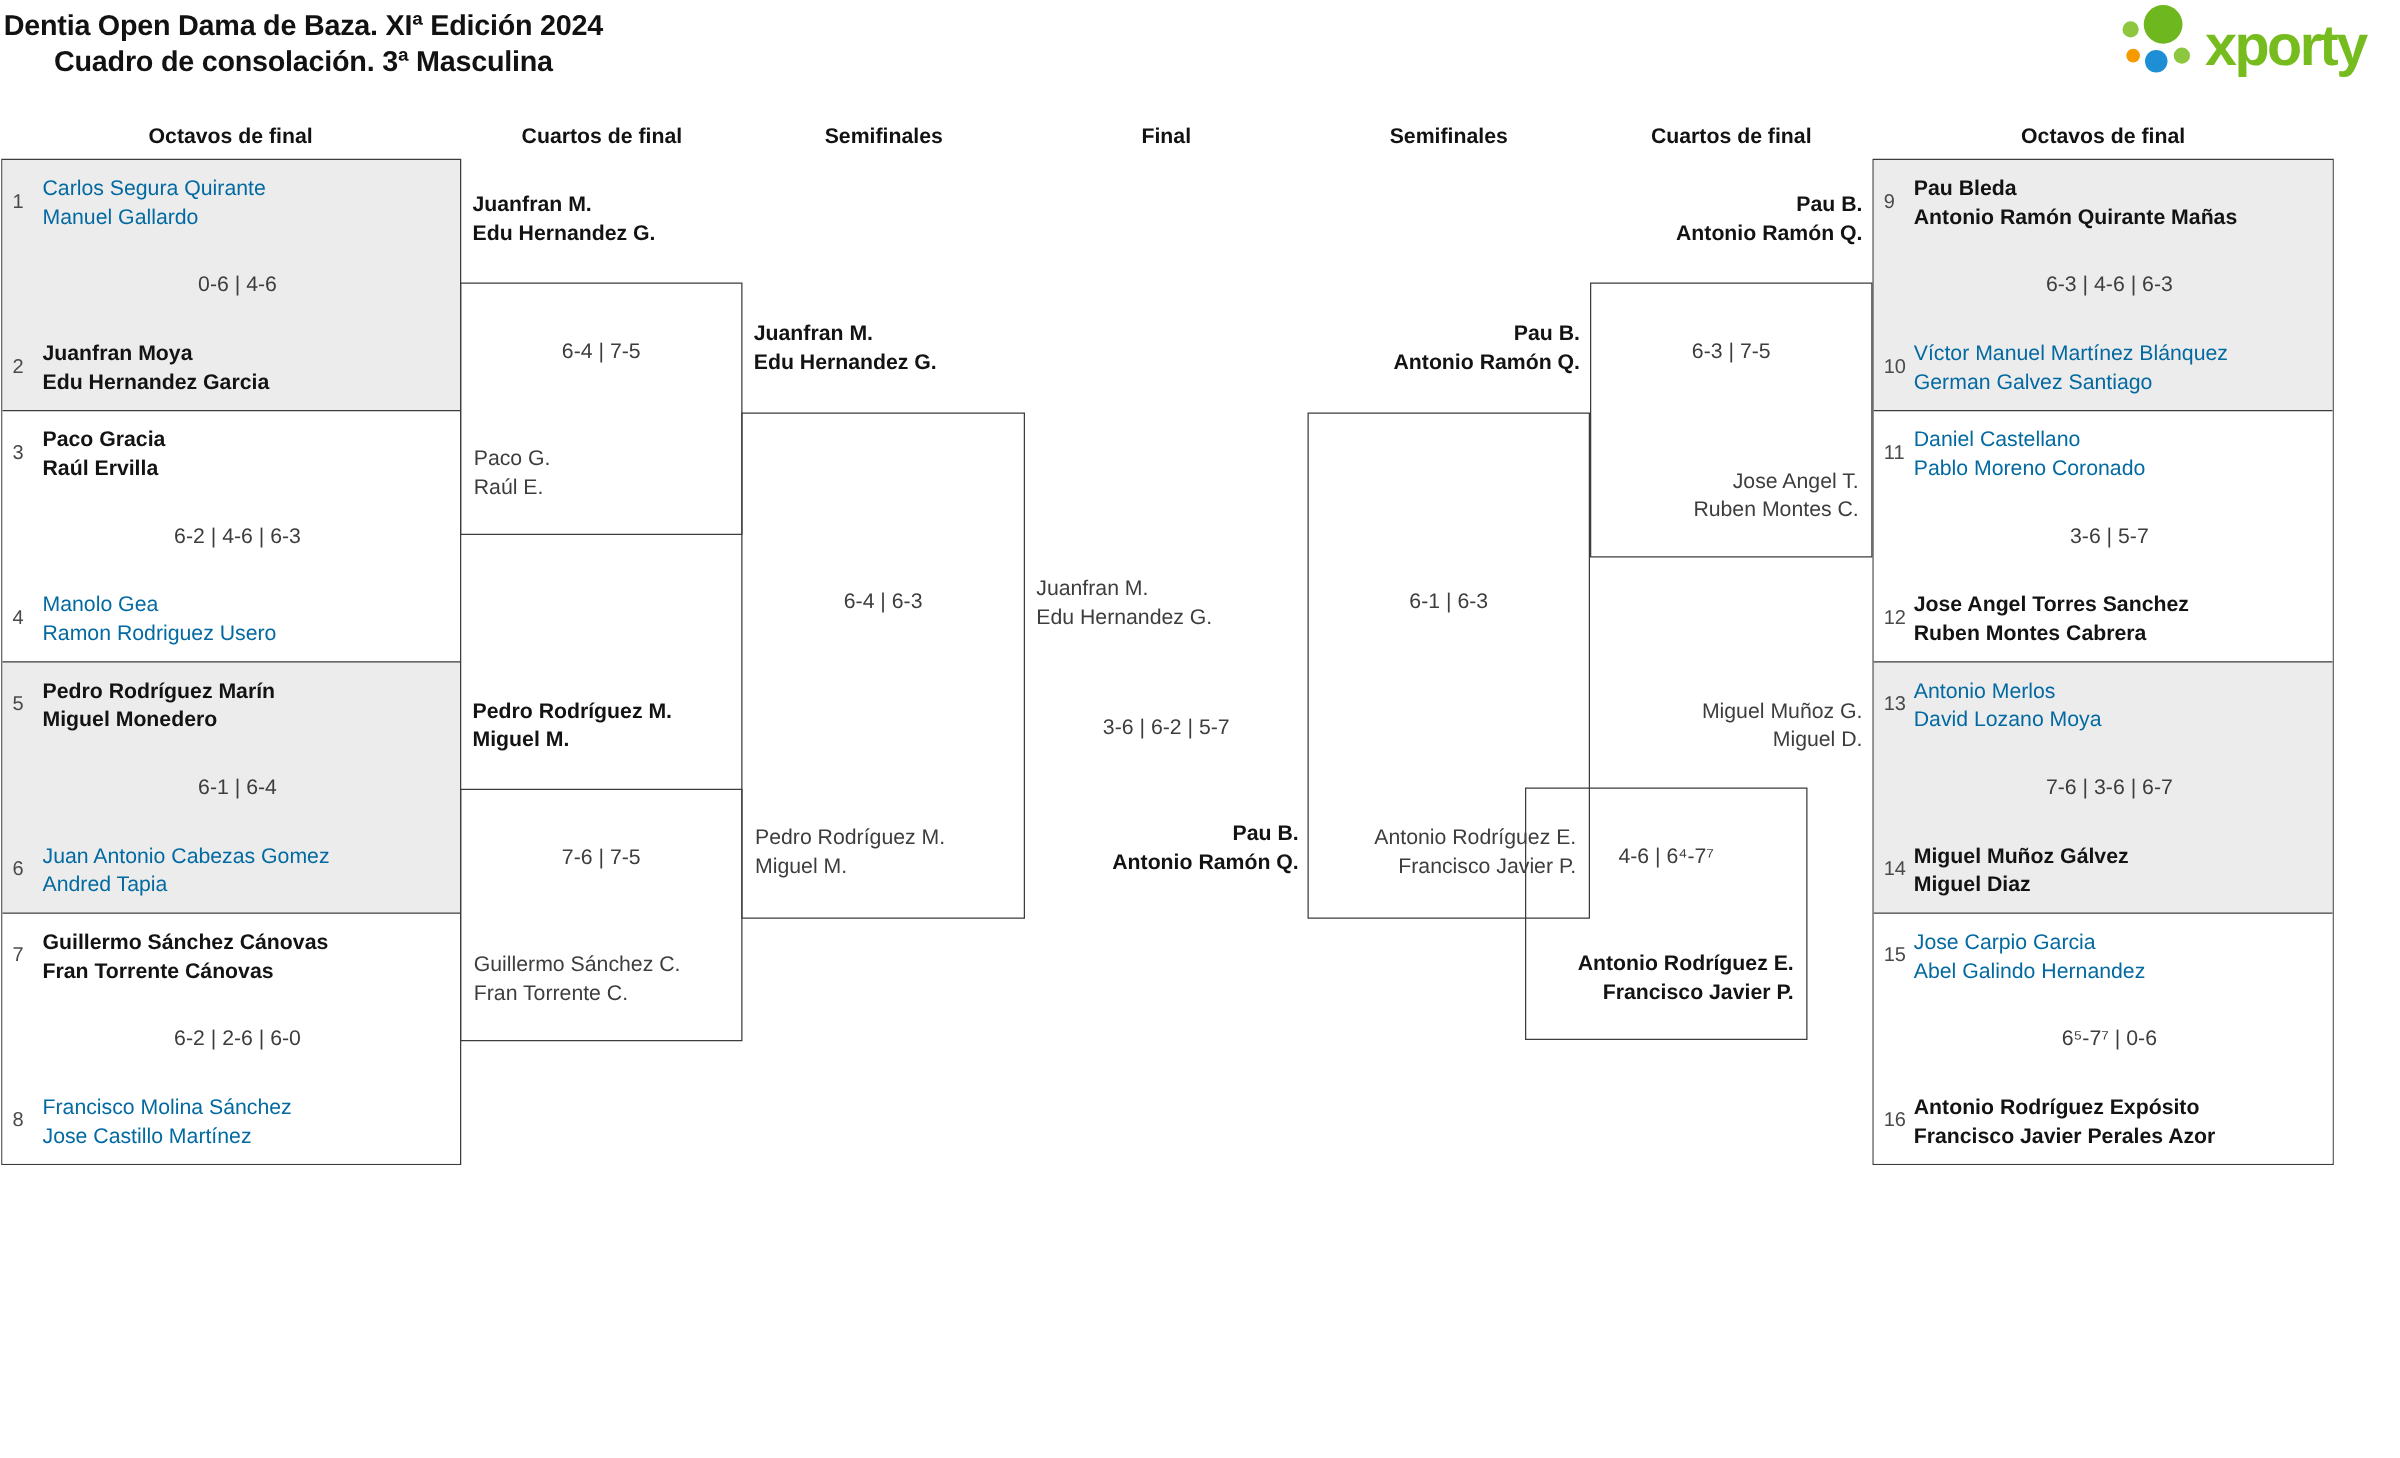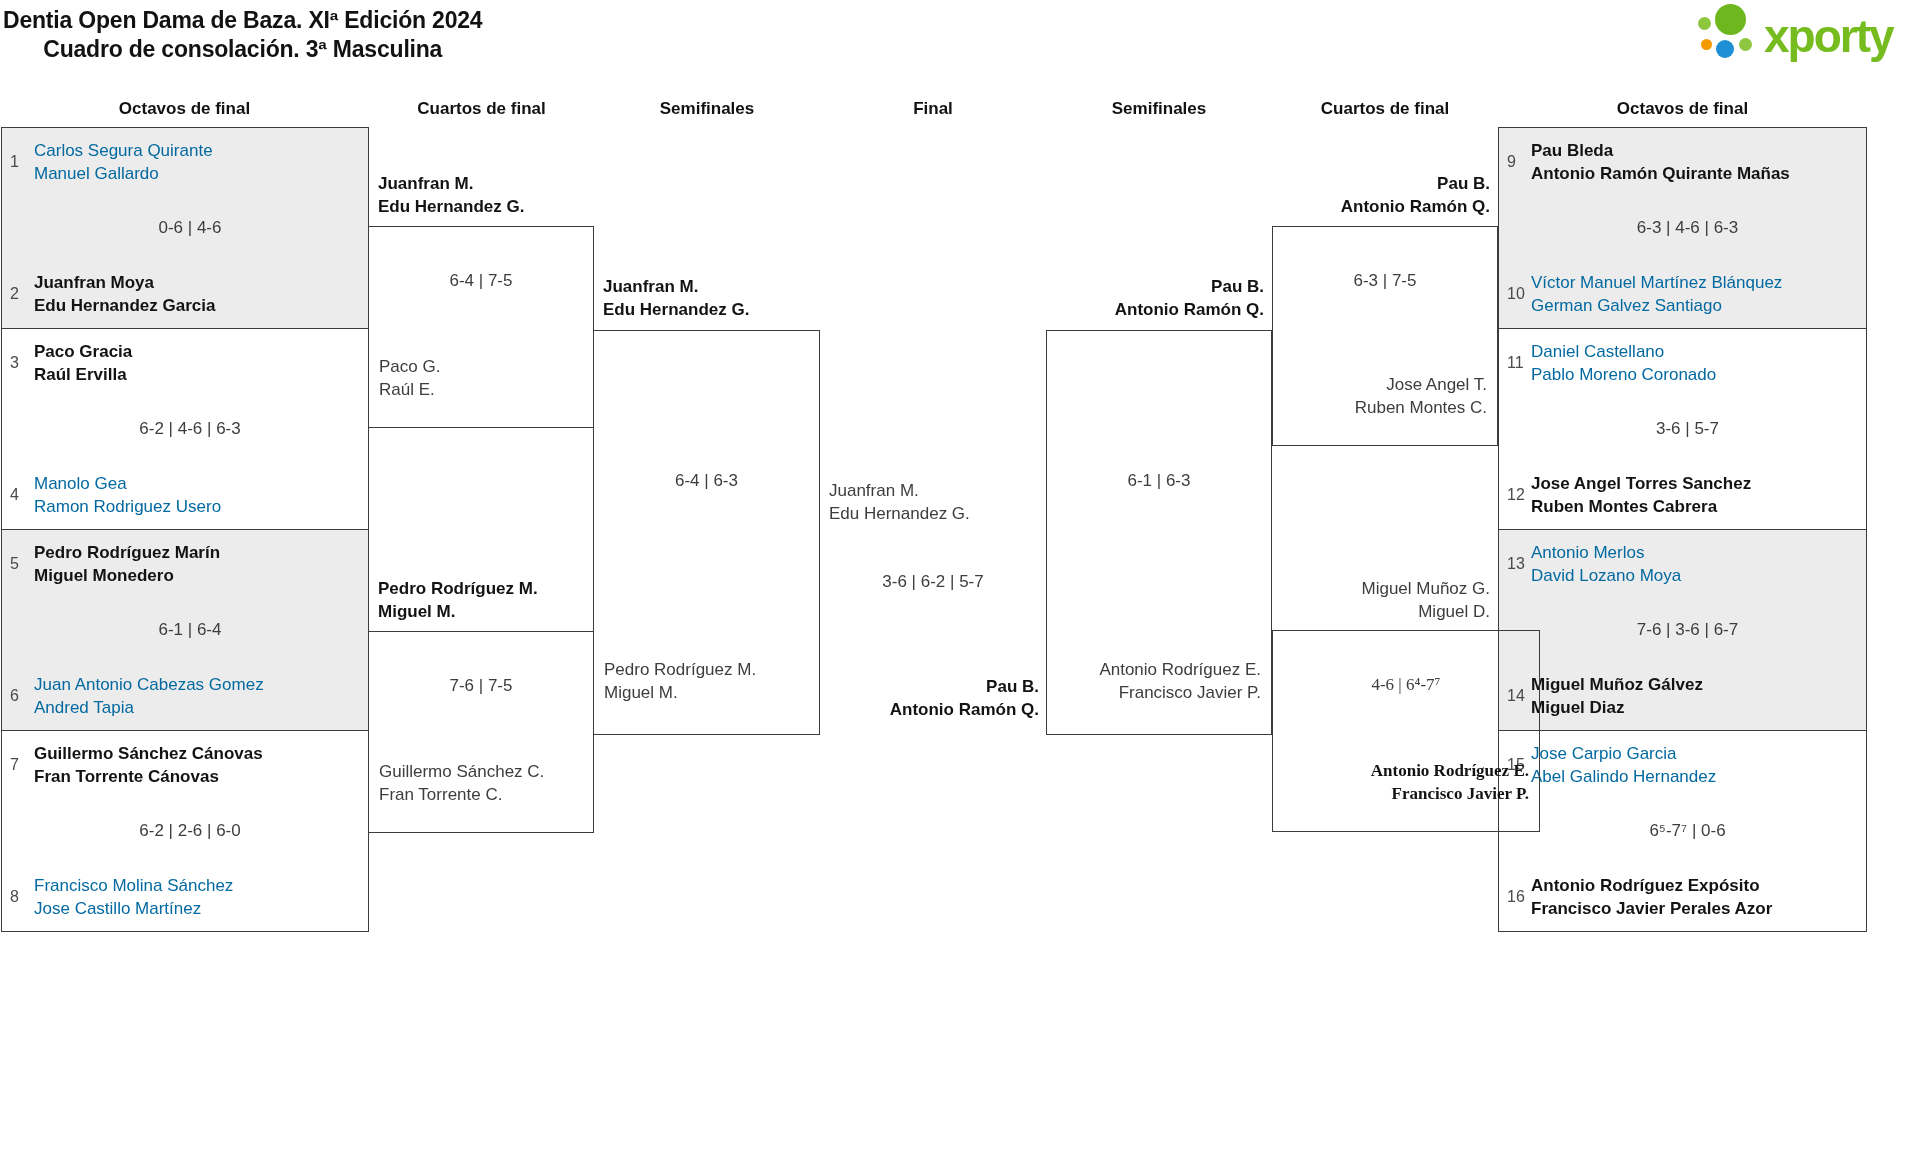--- a/index.html
+++ b/index.html
@@ -39,21 +39,21 @@
   .team { position: absolute; left: 0; right: 0; display: flex; align-items: center; padding: 0 10px 0 8px; }
   .team.top { top: 11px; }
   .team.bottom { bottom: 11px; }
   .seed { flex: 0 0 24px; font-size: 16px; color: #4a4a4a; }
   .names { font-size: 17px; line-height: 23px; color: #0369a1; }
   .names.bold { font-weight: 700; color: #131313; }
   .mscore { position: absolute; left: 0; right: 0; top: 50%; transform: translateY(-50%);
             text-align: center; font-size: 17px; color: #3d3d3d; padding-left: 10px; }
 
   
-  .tlabel { position: absolute; font-size: 17px; line-height: 23px; color: #3d3d3d; margin-top: 20px; }
+  .tlabel { position: absolute; font-size: 17px; line-height: 23px; color: #3d3d3d; }
   .tlabel.bold { font-weight: 700; color: #131313; }
   .tlabel.r { text-align: right; }
   .tbox { position: absolute; border: 1px solid #3c3c3c; background: transparent; }
   .tscore { position: absolute; left: 0; right: 0; text-align: center; font-size: 17px; color: #3d3d3d; }
   .tbox.qf .tscore { top: 44px; }
   .tbox.sf .tscore { top: 140px; }
   .tloser { position: absolute; left: 10px; right: 10px; font-size: 17px; line-height: 23px; color: #3d3d3d; }
   .tloser.bold { font-weight: 700; color: #131313; }
   .tloser.r { text-align: right; }
   .tbox.qf .tloser { bottom: 26px; }
@@ -265,21 +265,21 @@
     <div class="tloser r">
       <div>Jose Angel T.</div>
         <div>Ruben Montes C.</div>
     </div>
   </div>
 
   <div class="tlabel r" style="left:1272px; top:557px; width:218px;">
     <div>Miguel Muñoz G.</div>
       <div>Miguel D.</div>
   </div>
-  <div class="tbox qf" style="left:1272px; top:630px; width:268px; height:202px;font-family:Liberation Serif, serif;">
+  <div class="tbox qf" style="left:1220px; top:630px; width:226px; height:202px;">
     <div class="tscore">4-6 | 6⁴-7⁷</div>
     <div class="tloser r bold">
       <div>Antonio Rodríguez E.</div>
         <div>Francisco Javier P.</div>
     </div>
   </div>
 
   <div class="tlabel bold" style="left:603px; top:255px;">
     <div>Juanfran M.</div>
       <div>Edu Hernandez G.</div>

